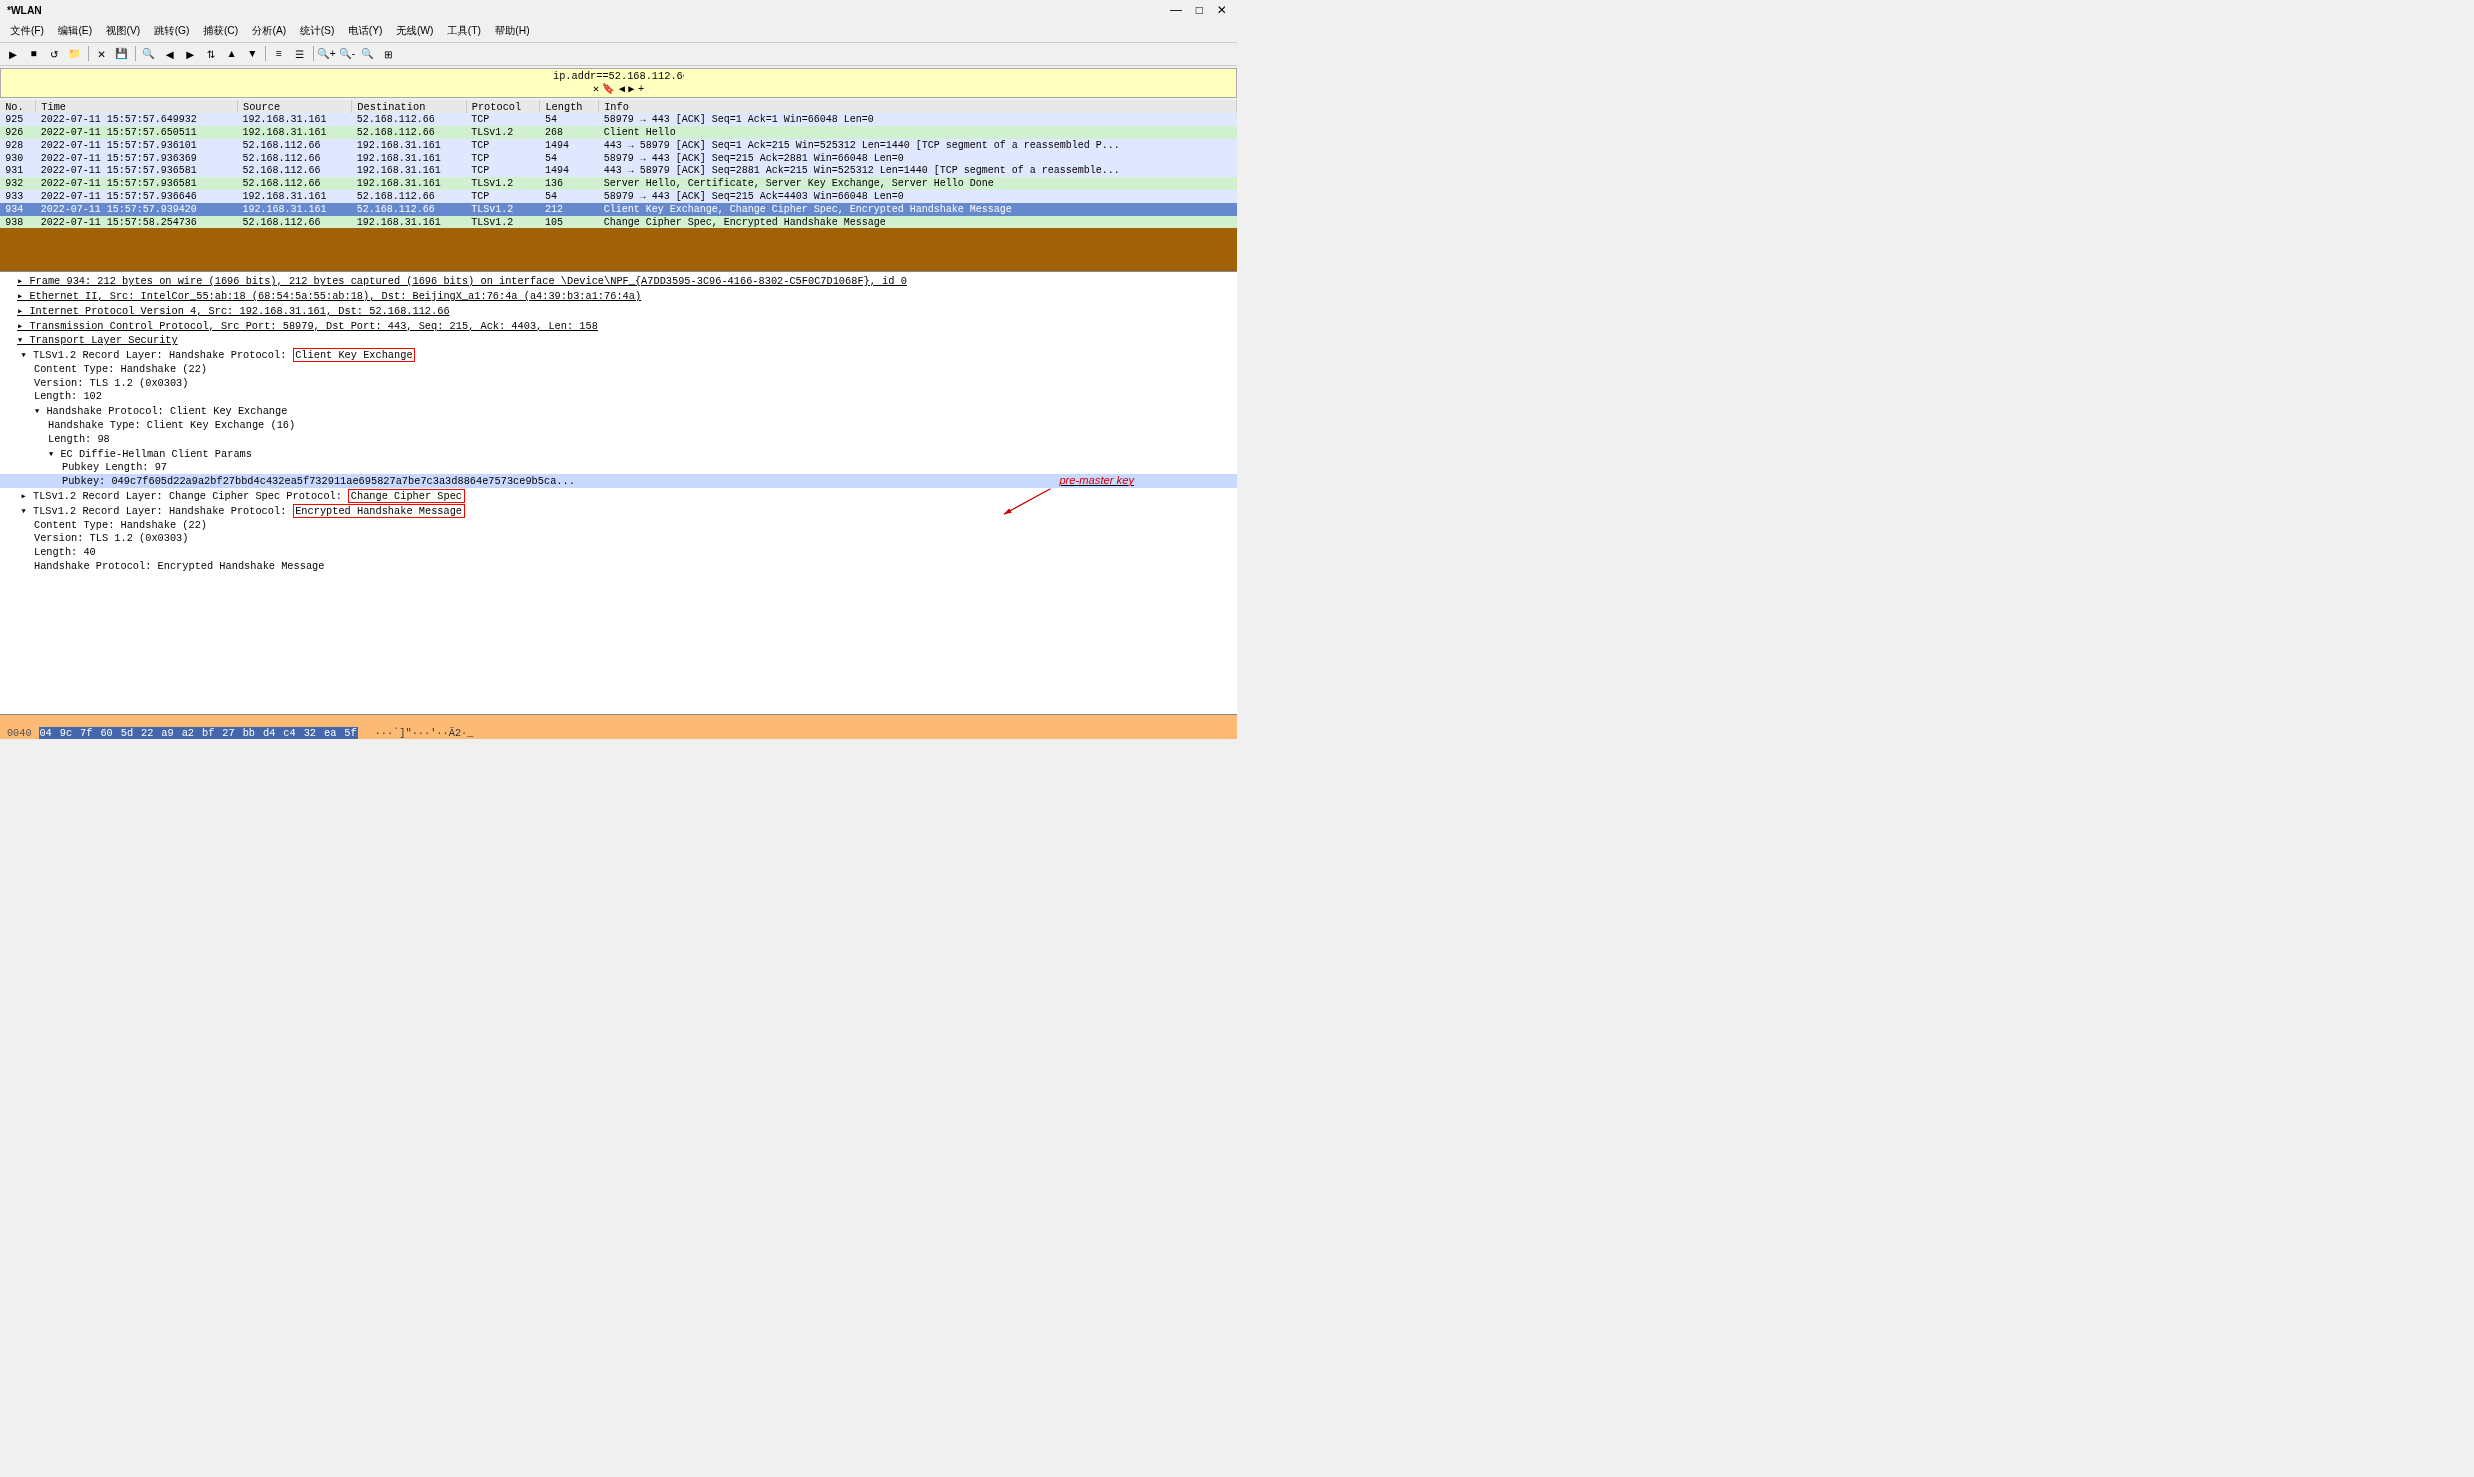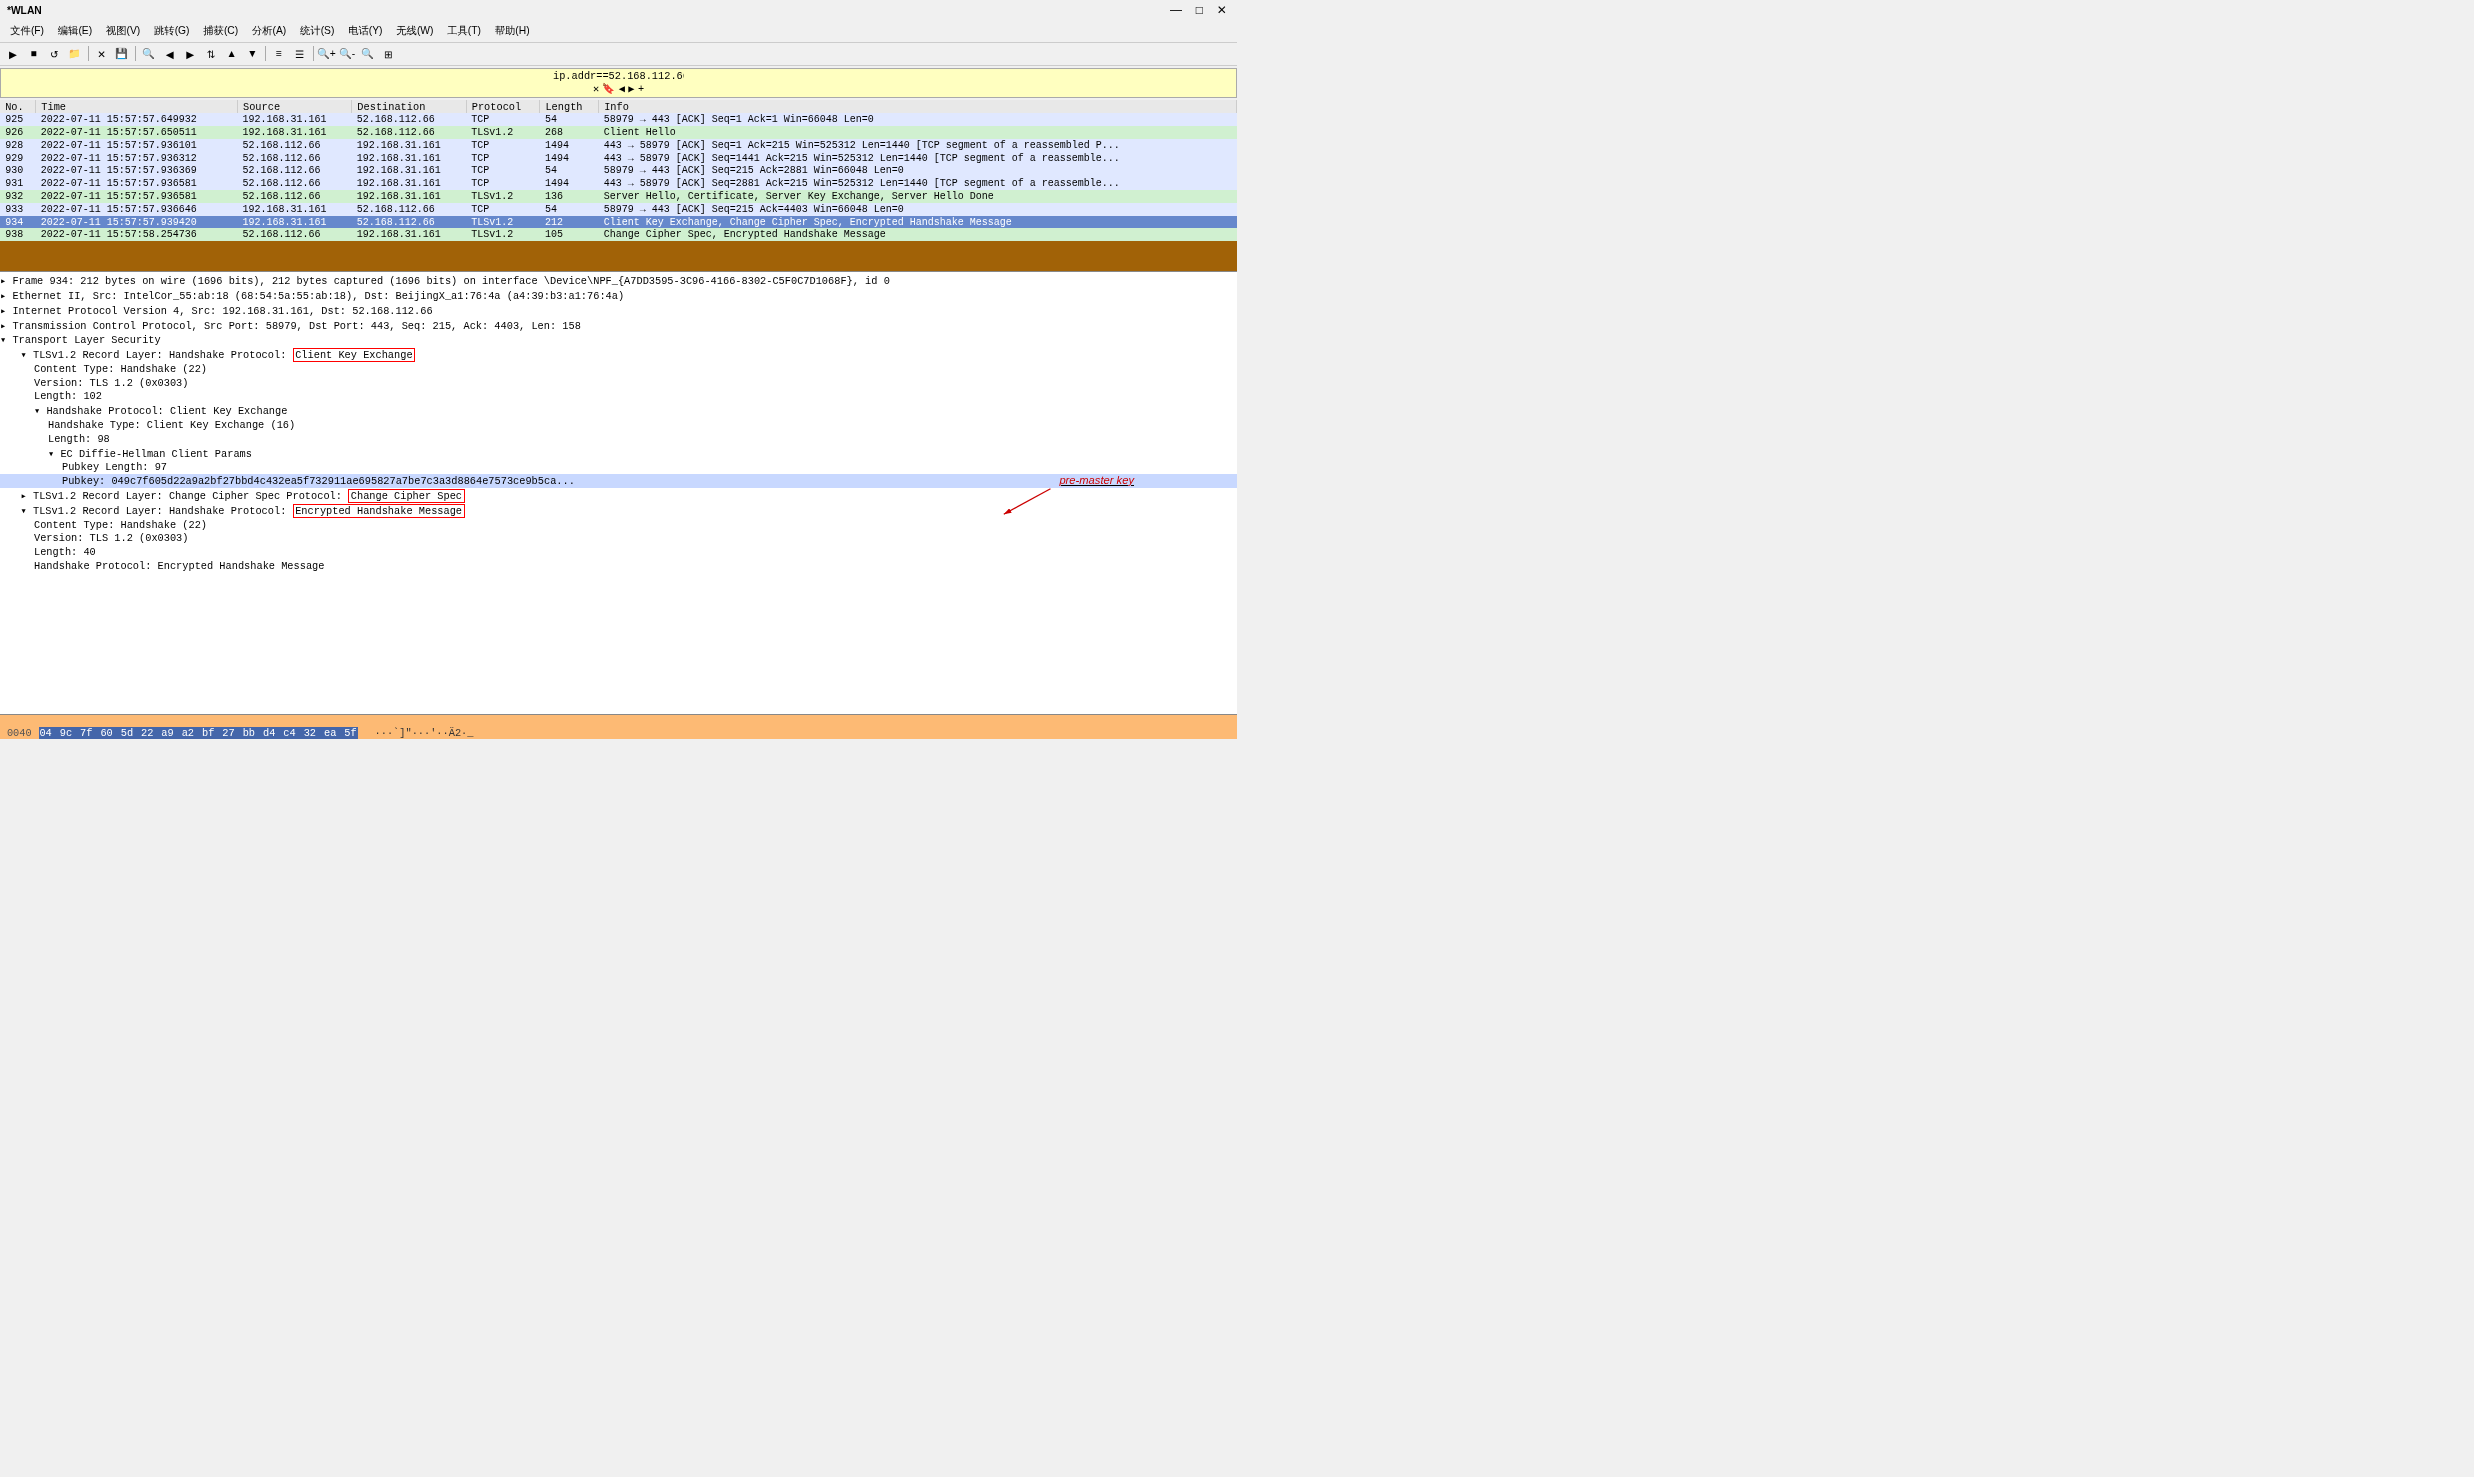--- a/index.html
+++ b/index.html
@@ -119,21 +119,21 @@
       font-family: 'Courier New', monospace;
       font-size: 10.3px;
       padding: 1.7px 0;
     }
     .detail-line {
       padding: 0.9px 6.9px;
       cursor: pointer;
       white-space: pre;
     }
     .detail-line.highlighted { background: #c8d8ff; }
-    .indent-0 { padding-left: 0; }
+    .indent-0 { padding-left: 17px; text-decoration: underline; }
     .indent-1 { padding-left: 20.6px; }
     .indent-2 { padding-left: 34px; }
     .indent-3 { padding-left: 48px; }
     .indent-4 { padding-left: 62px; }
     .box-label {
       border: 1.3px solid red;
       padding: 0 1.7px;
       display: inline;
     }
     .hex-pane {
@@ -264,29 +264,20 @@
             <td>Client Hello</td>
           </tr>
           <tr class="row-tcp">
             <td>928</td>
             <td>2022-07-11  15:57:57.936101</td>
             <td>52.168.112.66</td>
             <td>192.168.31.161</td>
             <td>TCP</td>
             <td>1494</td>
             <td>443 → 58979 [ACK] Seq=1 Ack=215 Win=525312 Len=1440 [TCP segment of a reassembled P...</td>
-          </tr>
-          <tr class="row-tcp">
-            <td>929</td>
-            <td>2022-07-11  15:57:57.936312</td>
-            <td>52.168.112.66</td>
-            <td>192.168.31.161</td>
-            <td>TCP</td>
-            <td>1494</td>
-            <td>443 → 58979 [ACK] Seq=1441 Ack=215 Win=525312 Len=1440 [TCP segment of a reassemble...</td>
           </tr>
           <tr class="row-tcp">
             <td>930</td>
             <td>2022-07-11  15:57:57.936369</td>
             <td>52.168.112.66</td>
             <td>192.168.31.161</td>
             <td>TCP</td>
             <td>54</td>
             <td>58979 → 443 [ACK] Seq=215 Ack=2881 Win=66048 Len=0</td>
           </tr>

